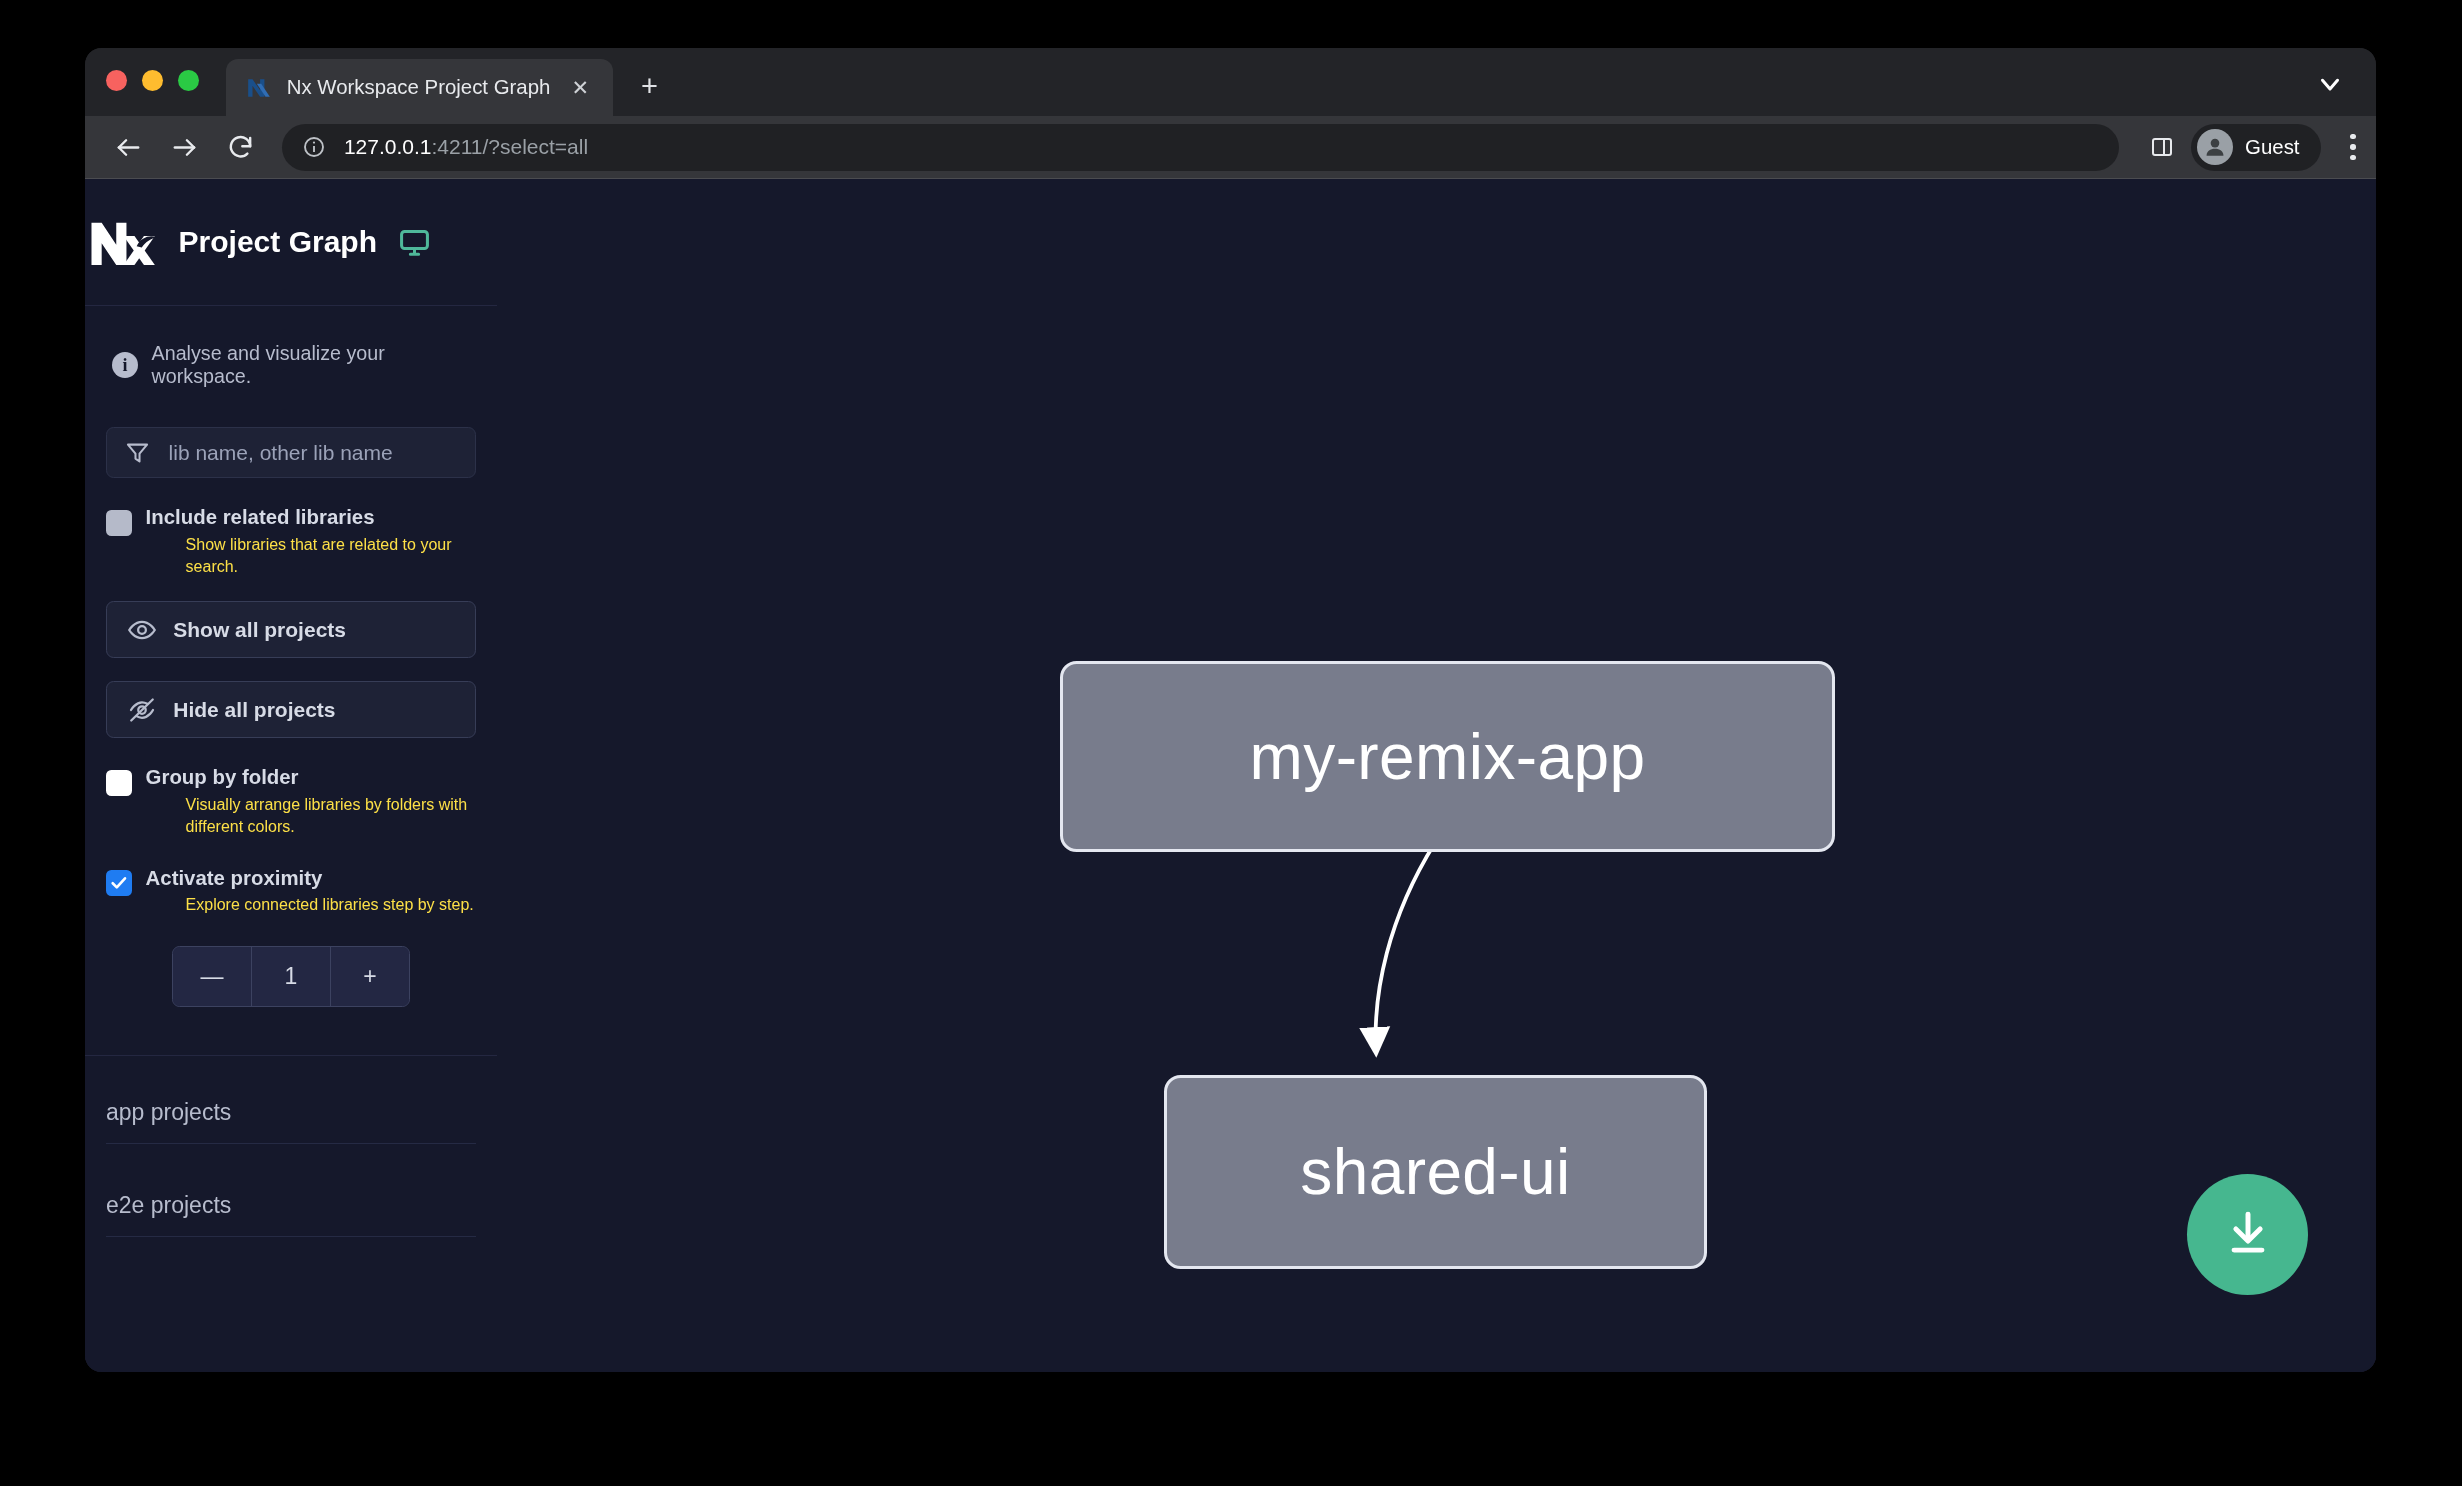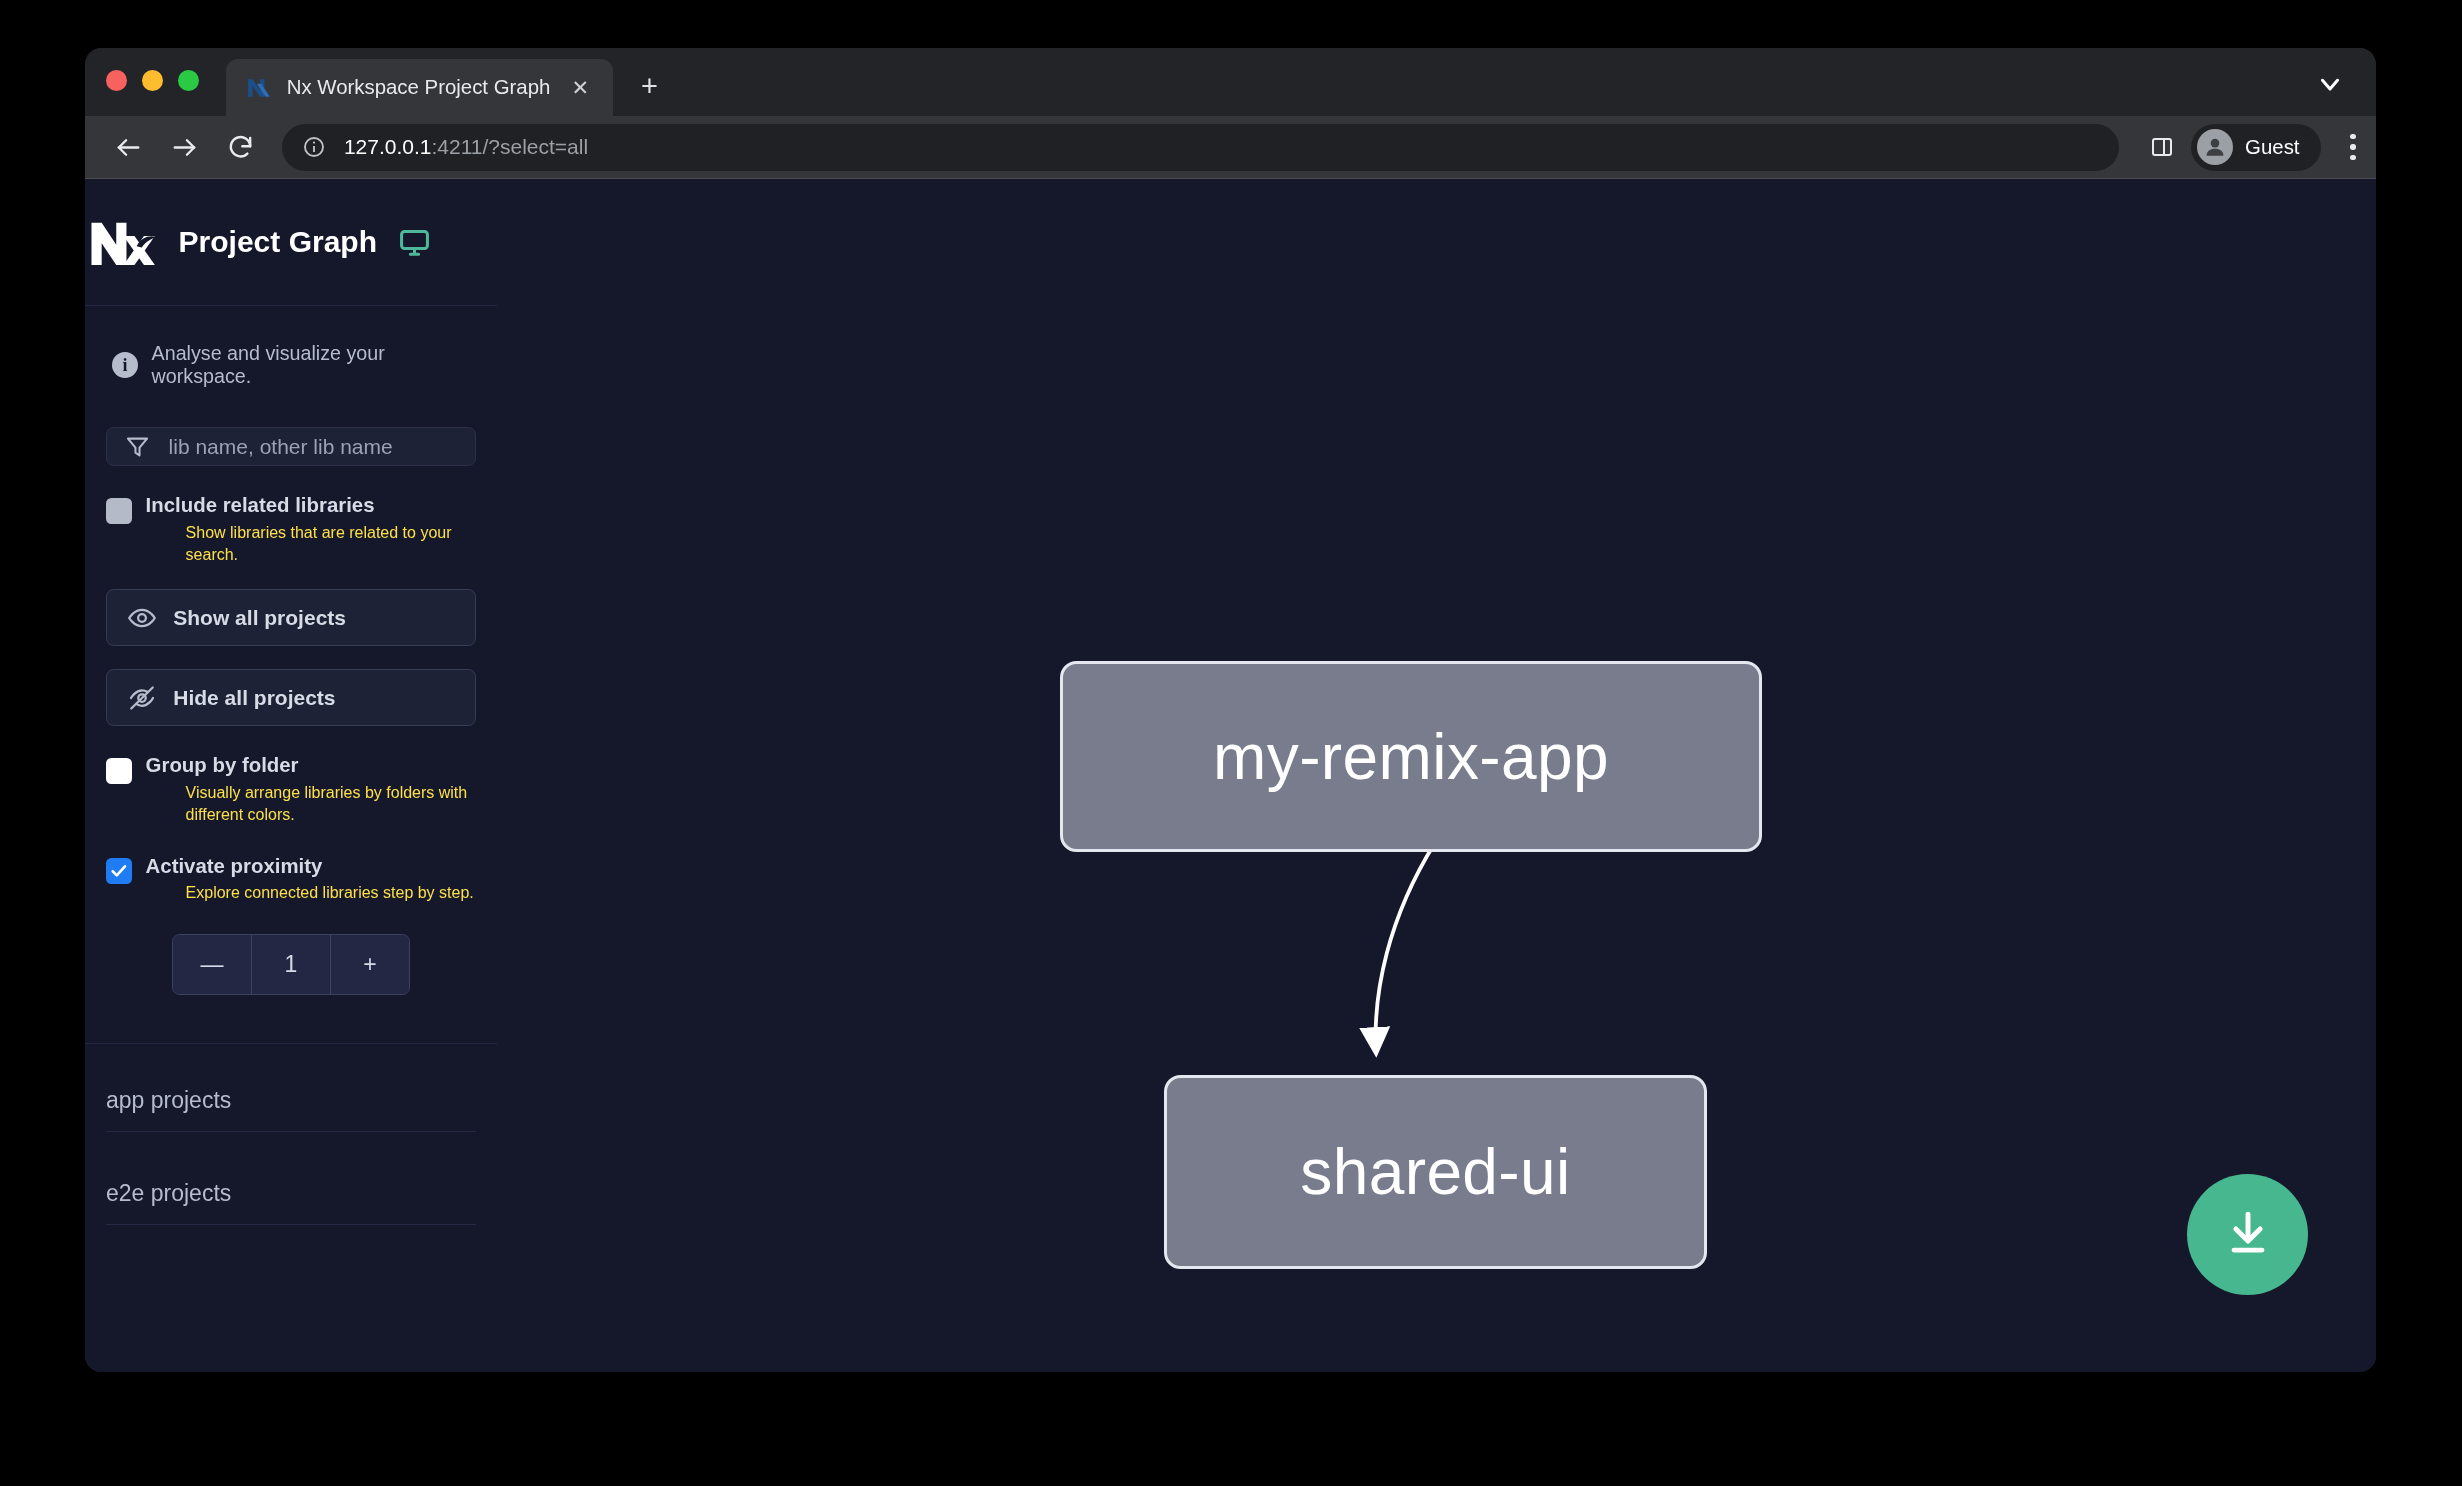--- a/index.html
+++ b/index.html
@@ -204,21 +204,21 @@
     font-size: 18px; font-weight: bold;
     font-family: "Liberation Serif", serif;
     flex: none;
   }
   .sb-note-text { color: #b7bccd; font-size: 19.7px; }
 
   .sb-body { padding: 0 21px; flex: none; }
 
   .search-box {
     margin-top: 39px;
-    height: 39px;
+    height: 51px;
     background: #1e2236;
     border: 0.8px solid #2c3149;
     border-radius: 7.6px;
     display: flex; align-items: center;
     padding-left: 16.6px;
     gap: 0;
   }
   .filter-icon { width: 27px; height: 27px; color: #b7bccd; flex: none; }
   .search-input {
     flex: 1;
@@ -336,21 +336,21 @@
     position: absolute;
     background: #787c8c;
     border: 3px solid #e4e7f0;
     border-radius: 16.6px;
     display: flex; align-items: center; justify-content: center;
     color: #ffffff;
     font-size: 64px;
     letter-spacing: 0.4px;
     font-family: "Liberation Sans", sans-serif;
   }
-  #node-my-remix-app { left: 563px; top: 482px; width: 702px; height: 191px; }
+  #node-my-remix-app { left: 563px; top: 482px; width: 775px; height: 191px; }
   #node-shared-ui  { left: 667px; top: 896px; width: 543px; height: 194px; }
 
   .edge-svg {
     position: absolute; left: 0; top: 0;
     width: 100%; height: 100%;
     pointer-events: none;
   }
 
   .fab {
     position: absolute;

